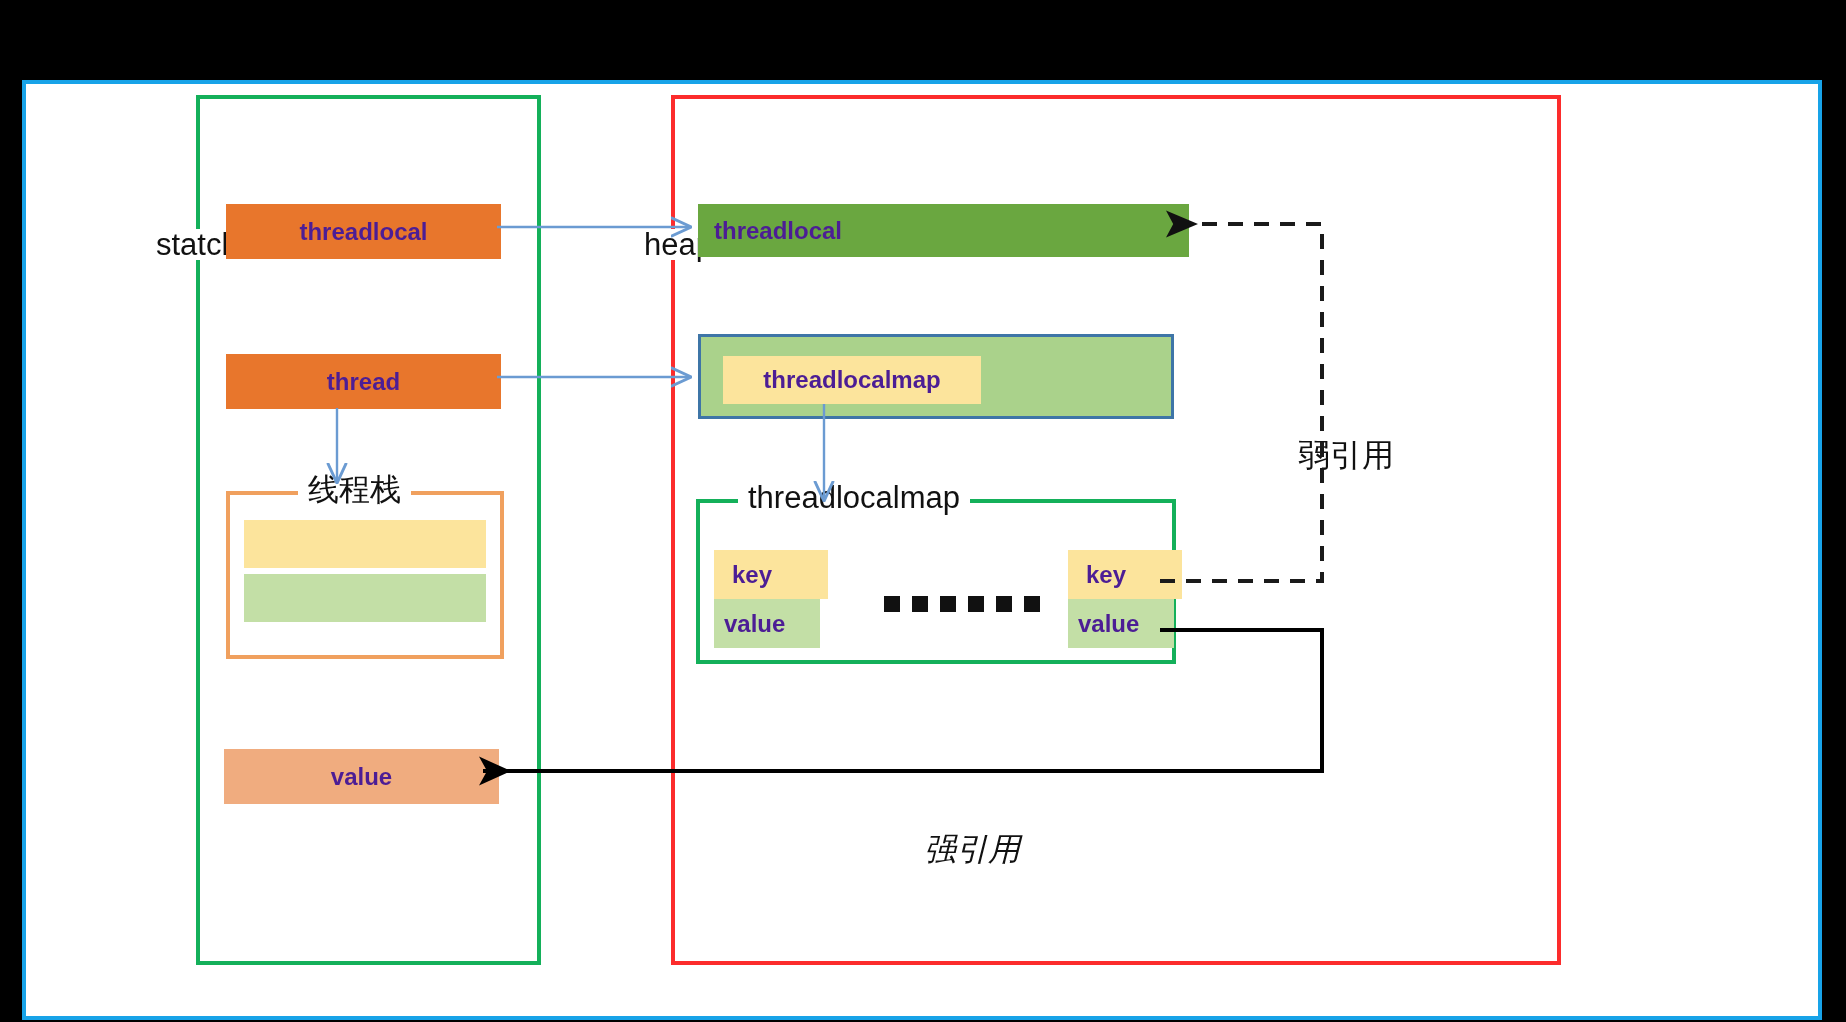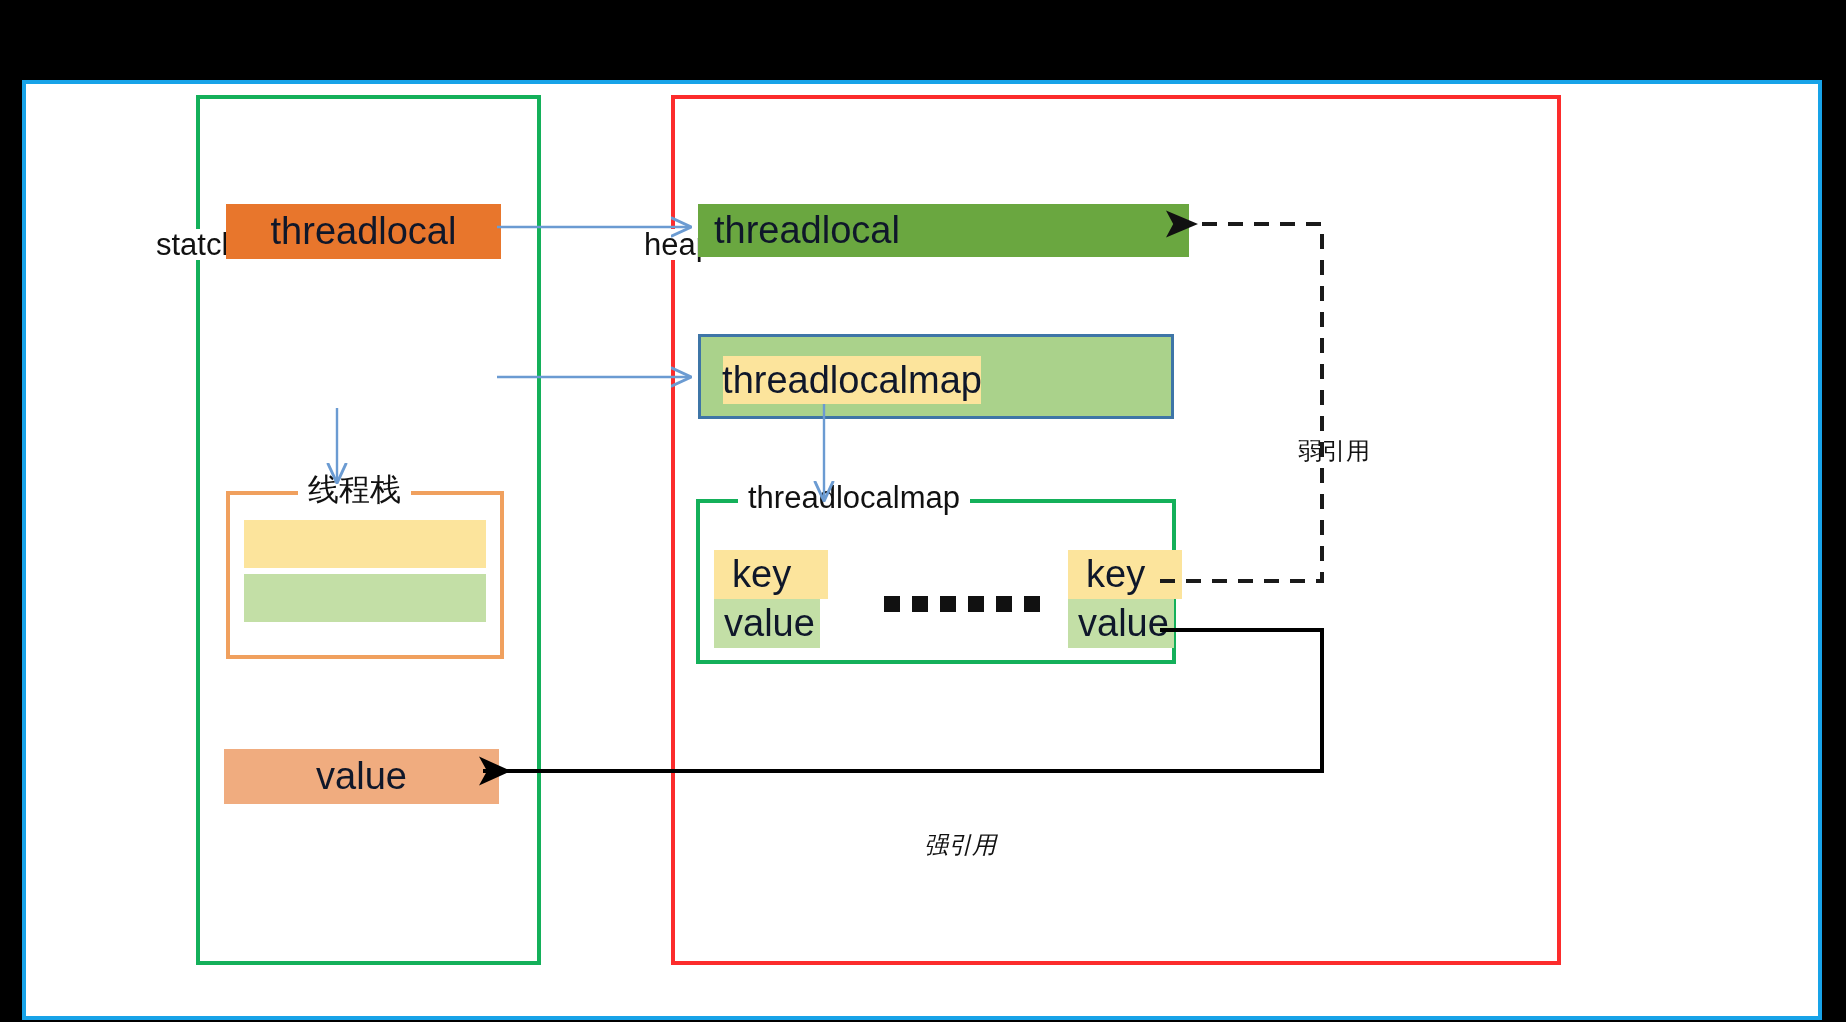--- a/index.html
+++ b/index.html
@@ -24,21 +24,21 @@
   
   #stack-frame{left:170px;top:11px;width:345px;height:870px;border:4px solid #14b05a;}
   #stack-label{left:120px;top:145px;}
 
   #heap-frame{left:645px;top:11px;width:890px;height:870px;border:4px solid #fc2c2c;}
   #heap-label{left:608px;top:145px;}
 
   
   .box{
     position:absolute;display:flex;align-items:center;justify-content:center;
-    font-size:38px;color:#0f172a;white-space:nowrap;
+    font-size:24px;color:#4c1d95;white-space:nowrap;font-weight:bold;
   }
   .orange-dark{background:#e8762c;}
   .orange-light{background:#f0ac7f;}
   .green-dark{background:#6aa740;}
   .green-pale{background:#c3dfa6;}
   .yellow-pale{background:#fce49c;}
 
   
   #sb-threadlocal{left:200px;top:120px;width:275px;height:55px;}
   #sb-thread{left:200px;top:270px;width:275px;height:55px;}
@@ -65,38 +65,39 @@
   #key2{left:1042px;top:466px;width:96px;height:49px;justify-content:flex-start;padding-left:18px;}
   #val2{left:1042px;top:515px;width:96px;height:49px;justify-content:flex-start;padding-left:10px;}
 
   
   #ellipsis{left:858px;top:512px;display:flex;gap:12px;}
   #ellipsis i{display:block;width:16px;height:16px;background:#111;}
 
   
   .ref-label{
     position:absolute;background:#fff;padding:2px 10px;
-    font-size:24px;color:#111;white-space:nowrap;line-height:1.1;
+    font-size:32px;color:#111;white-space:nowrap;line-height:1.1;
     font-family:"Liberation Serif","DejaVu Serif",serif;
   }
   #weak-label{left:1262px;top:352px;}
   #strong-label{left:888px;top:746px;font-style:italic;}
   svg.overlay{position:absolute;left:0;top:0;width:1846px;height:1022px;pointer-events:none;}
 </style>
 </head>
 <body>
 
 <div id="stage">
   <div id="canvas">
 
     <div class="abs" id="stack-frame"></div>
     <div class="region-label" id="stack-label">statck</div>
 
     <div class="box orange-dark" id="sb-threadlocal">threadlocal</div>
 
+    <div class="box orange-dark" id="sb-thread">thread</div>
 
     <div class="abs" id="xcz-frame"></div>
     <div class="region-label" id="xcz-label">线程栈</div>
     <div class="box yellow-pale" id="xcz-yellow"></div>
     <div class="box green-pale" id="xcz-green"></div>
 
     <div class="box orange-light" id="sb-value">value</div>
 
     <div class="abs" id="heap-frame"></div>
     <div class="region-label" id="heap-label">heap</div>

